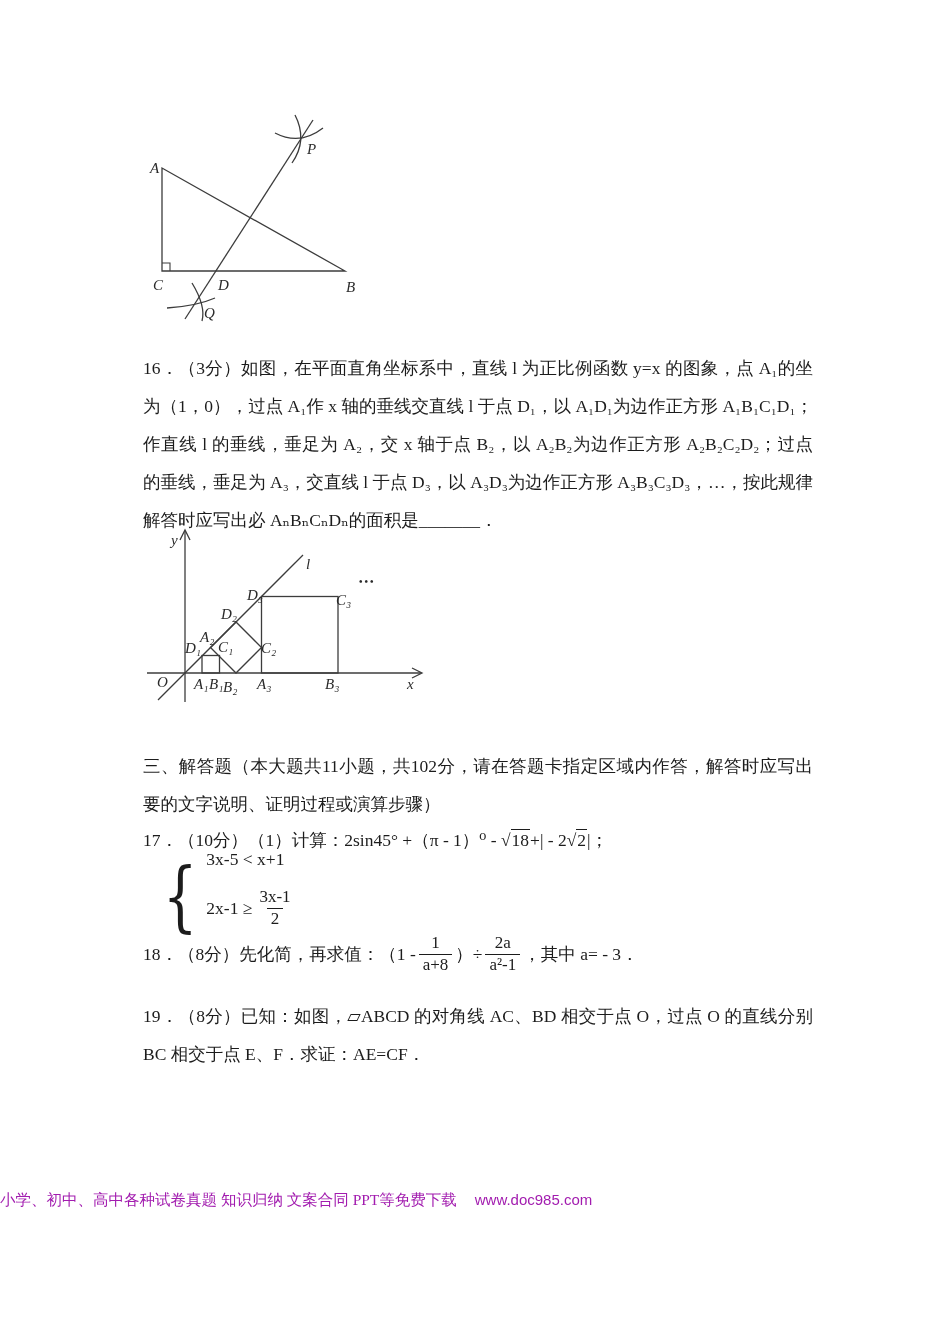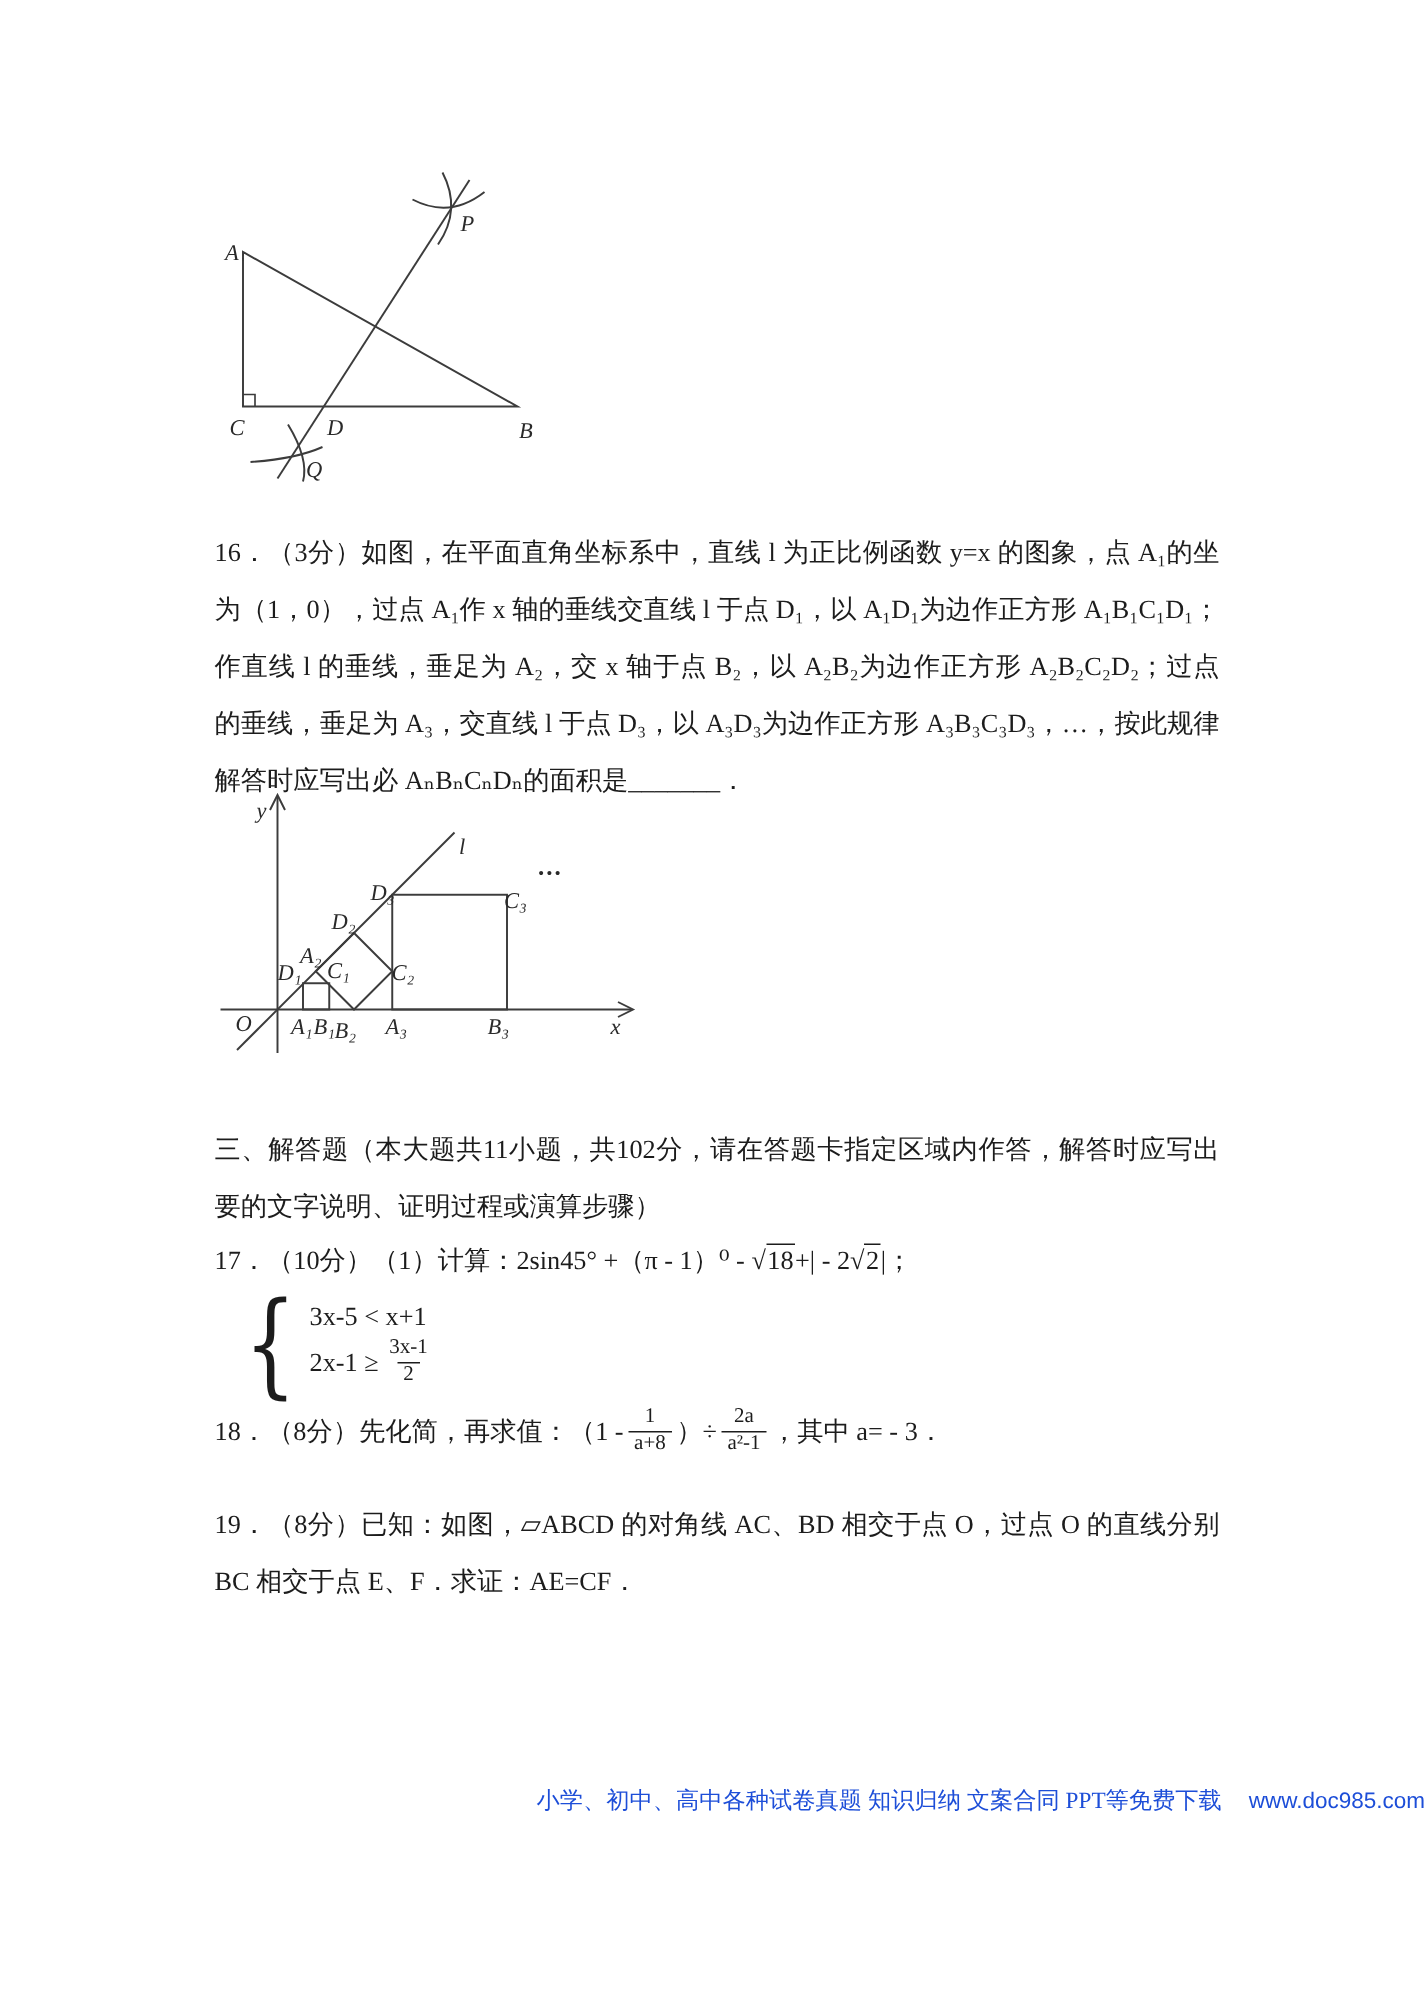--- a/index.html
+++ b/index.html
@@ -13,33 +13,33 @@
   .txt { font-size:17.5px; line-height:38px; white-space:nowrap; }
   .blk { position:absolute; left:143px; width:670px; }
   .blk .ln { font-size:17.5px; line-height:38px; }
   .just { text-align:justify; text-align-last:justify; white-space:normal; height:38px; overflow:hidden; }
   svg text {
     font-family:"Liberation Serif","DejaVu Serif",serif;
     font-style:italic; font-size:15px; fill:#2a2a2a;
   }
   svg .dots { font-style:normal; font-weight:bold; font-size:10px; letter-spacing:2px; }
   .frac { display:inline-flex; flex-direction:column; align-items:center;
-          vertical-align:middle; font-size:14px; line-height:1.18; margin:0 3px; }
+          vertical-align:middle; font-size:17px; line-height:1.18; margin:14px 3px; }
   .frac .den { border-top:1.4px solid #1c1c1c; }
   .frac .num, .frac .den { padding:0 4px; }
   .sqrt { white-space:nowrap; }
   .sqrt .rad { border-top:1.4px solid #1c1c1c; padding:0 1px; }
   .sys-wrap { display:flex; align-items:center; height:86px; }
   .brace { font-family:"DejaVu Serif",serif; font-size:76px; font-weight:400;
            line-height:86px; transform:scaleX(.72); margin:0 2px 0 6px; }
   .sys { display:flex; flex-direction:column; justify-content:flex-end; gap:3px; font-size:17.5px; }
   .sys .row { display:flex; align-items:center; }
   .inline-row { display:flex; align-items:center; font-size:17.5px; }
-  .footer { position:absolute; left:0; top:1190px; width:100%; text-align:right;
-            font-size:15.5px; color:#1d4ed8; }
+  .footer { position:absolute; left:0; top:1190px; width:100%; text-align:left;
+            font-size:15.5px; color:#a21caf; }
   .footer .url { font-family:"Liberation Sans","DejaVu Sans",sans-serif; margin-left:14px; font-size:15px; }
 </style>
 </head>
 <body>
 
 <div class="page">
 
   <div class="abs" style="left:140px; top:106px; width:230px; height:228px;">
     <svg width="230" height="228" viewBox="0 0 230 228" fill="none" stroke="#3c3c3c" stroke-width="1.3">
       <polygon points="22,62 22,165 205,165"></polygon>

